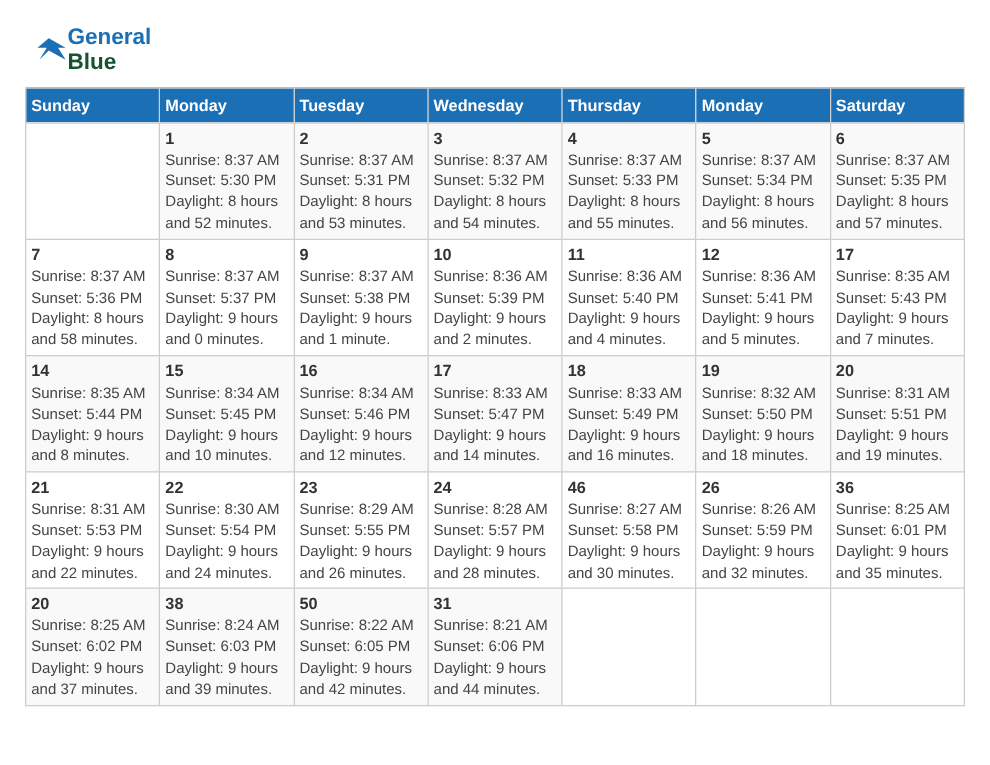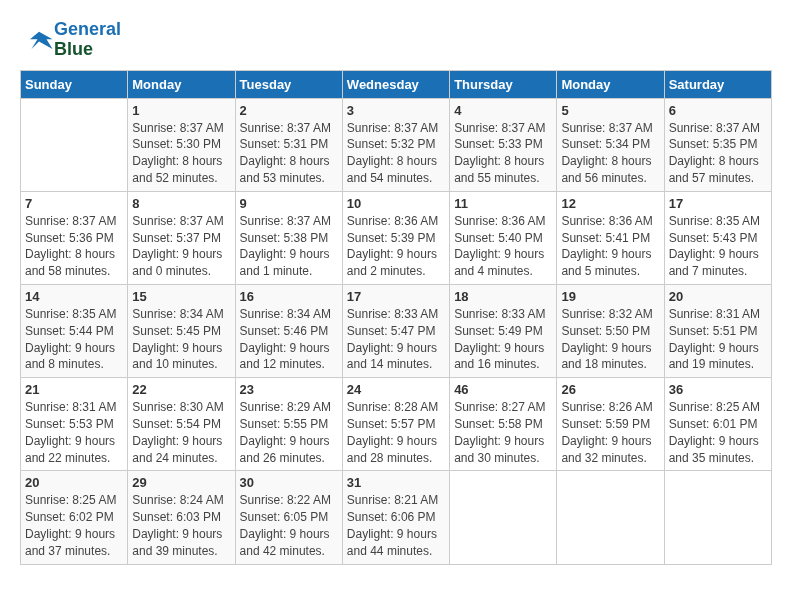--- a/index.html
+++ b/index.html
@@ -239,25 +239,25 @@
           <span class="day-number">36</span>
           <div class="day-info">Sunrise: 8:25 AM<br>Sunset: 6:01 PM<br>Daylight: 9 hours<br>and 35 minutes.</div>
         </td>
       </tr>
       <tr>
         <td>
           <span class="day-number">20</span>
           <div class="day-info">Sunrise: 8:25 AM<br>Sunset: 6:02 PM<br>Daylight: 9 hours<br>and 37 minutes.</div>
         </td>
         <td>
-          <span class="day-number">29</span>
+          <span class="day-number">38</span>
           <div class="day-info">Sunrise: 8:24 AM<br>Sunset: 6:03 PM<br>Daylight: 9 hours<br>and 39 minutes.</div>
         </td>
         <td>
-          <span class="day-number">30</span>
+          <span class="day-number">50</span>
           <div class="day-info">Sunrise: 8:22 AM<br>Sunset: 6:05 PM<br>Daylight: 9 hours<br>and 42 minutes.</div>
         </td>
         <td>
           <span class="day-number">31</span>
           <div class="day-info">Sunrise: 8:21 AM<br>Sunset: 6:06 PM<br>Daylight: 9 hours<br>and 44 minutes.</div>
         </td>
         <td class="empty-cell"></td>
         <td class="empty-cell"></td>
         <td class="empty-cell"></td>
       </tr>

